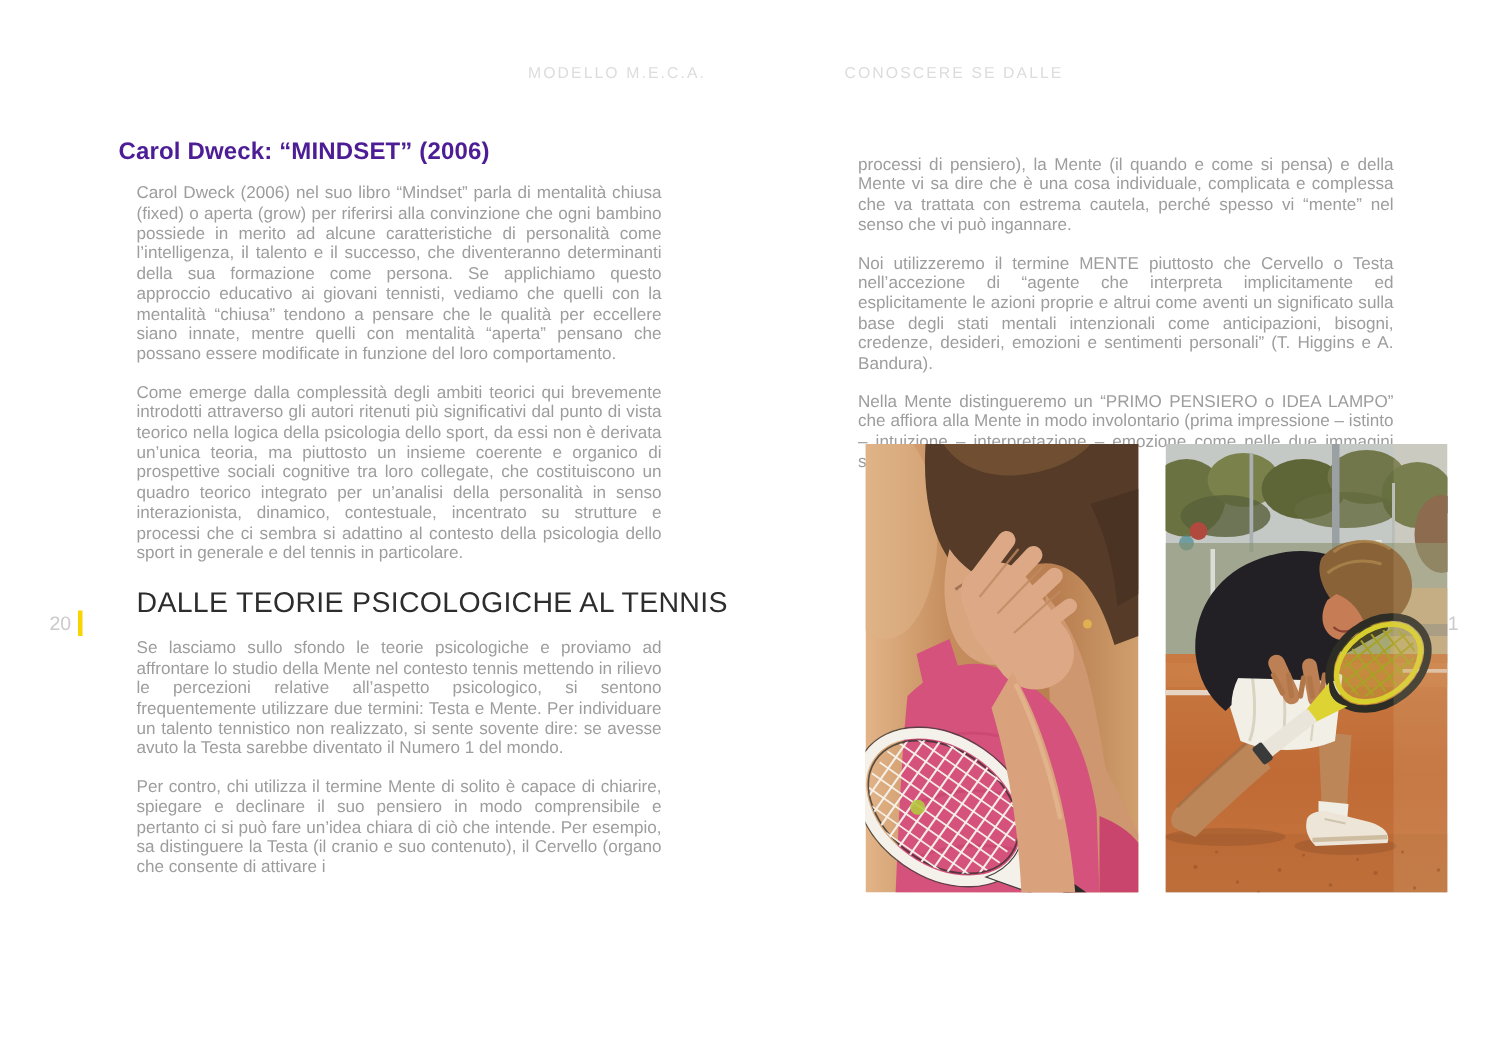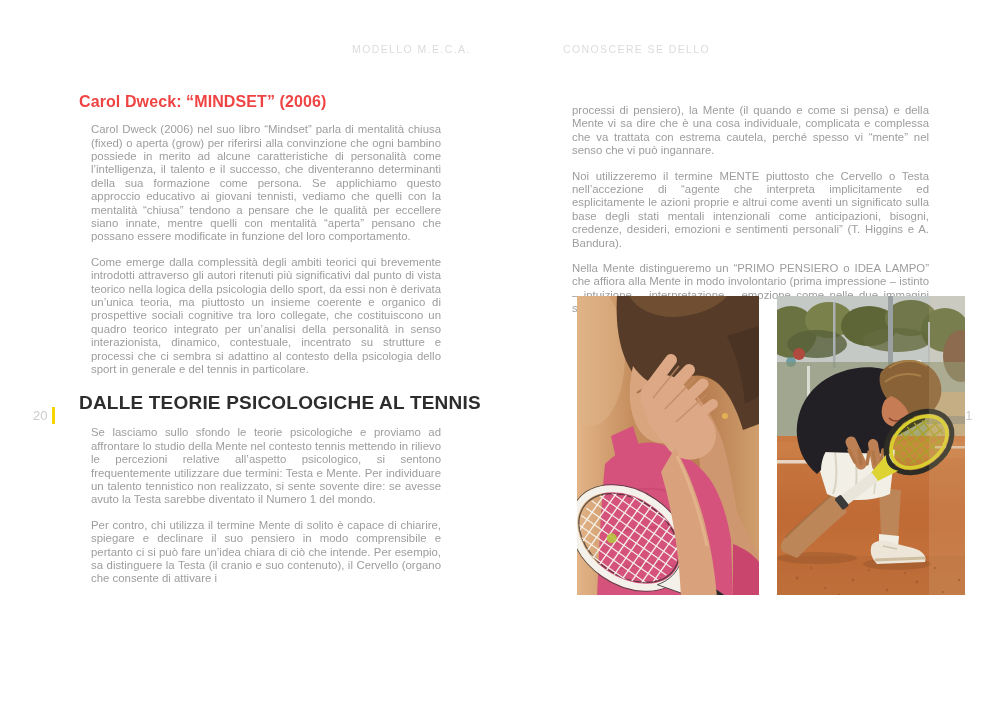--- a/index.html
+++ b/index.html
@@ -10,26 +10,26 @@
   .running-head{
     position:absolute;top:43px;font-size:10.5px;letter-spacing:1.4px;
     color:#dcdcdc;white-space:nowrap;
   }
   .col{
     position:absolute;top:92px;text-align:justify;color:#9d9d9d;
     font-size:11.4px;line-height:13.4px;hyphens:auto;
   }
   .col p{margin:12px;}
   .article-title{
-    font-size:16px;font-weight:bold;color:#ef4444;margin:0 0 6px 0;
+    font-size:16px;font-weight:bold;color:#4c1d95;margin:0 0 6px 0;
     text-align:left;line-height:1.2;letter-spacing:0.1px;
   }
   .section-title{
-    font-size:19px;font-weight:bold;color:#2d2d2d;text-align:center;
-    margin:15px 0 11px 0;white-space:nowrap;letter-spacing:0.2px;line-height:1.2;
+    font-size:19px;font-weight:normal;color:#2d2d2d;text-align:center;
+    margin:15px 0 11px 12px;white-space:nowrap;letter-spacing:0.2px;line-height:1.2;
   }
   .pagenum{
     position:absolute;top:407px;display:flex;align-items:center;gap:5px;
     font-size:13px;color:#cbcbcb;
   }
   .accent-bar{width:3px;height:17px;}
   .figrow{position:absolute;left:565px;top:296px;display:flex;gap:6px;}
   .figrow figure{margin:0;padding-left:12px;}
   .figrow svg{display:block;}
   .figrow figcaption{
@@ -40,21 +40,21 @@
     position:absolute;top:666px;font-size:10.5px;letter-spacing:1.2px;
     color:#e4e4e4;white-space:nowrap;text-align:center;
   }
 </style>
 </head>
 <body>
 
 <div class="sheet">
 
   <div class="running-head" style="left:352px">MODELLO M.E.C.A.</div>
-  <div class="running-head" style="left:563px">CONOSCERE SE DELLO</div>
+  <div class="running-head" style="left:563px">CONOSCERE SE DALLE</div>
 
   <div class="col" style="left:79px;width:374px">
     <h2 class="article-title">Carol Dweck: “MINDSET” (2006)</h2>
     <p>Carol Dweck (2006) nel suo libro “Mindset” parla di mentalità chiusa (fixed) o aperta (grow) per riferirsi alla convinzione che ogni bambino possiede in merito ad alcune caratteristiche di personalità come l’intelligenza, il talento e il successo, che diventeranno determinanti della sua formazione come persona. Se applichiamo questo approccio educativo ai giovani tennisti, vediamo che quelli con la mentalità “chiusa” tendono a pensare che le qualità per eccellere siano innate, mentre quelli con mentalità “aperta” pensano che possano essere modificate in funzione del loro comportamento.</p>
     <p>Come emerge dalla complessità degli ambiti teorici qui brevemente introdotti attraverso gli autori ritenuti più significativi dal punto di vista teorico nella logica della psicologia dello sport, da essi non è derivata un’unica teoria, ma piuttosto un insieme coerente e organico di prospettive sociali cognitive tra loro collegate, che costituiscono un quadro teorico integrato per un’analisi della personalità in senso interazionista, dinamico, contestuale, incentrato su strutture e processi che ci sembra si adattino al contesto della psicologia dello sport in generale e del tennis in particolare.</p>
     <h1 class="section-title">DALLE TEORIE PSICOLOGICHE AL TENNIS</h1>
     <p>Se lasciamo sullo sfondo le teorie psicologiche e proviamo ad affrontare lo studio della Mente nel contesto tennis mettendo in rilievo le percezioni relative all’aspetto psicologico, si sentono frequentemente utilizzare due termini: Testa e Mente. Per individuare un talento tennistico non realizzato, si sente sovente dire: se avesse avuto la Testa sarebbe diventato il Numero 1 del mondo.</p>
     <p>Per contro, chi utilizza il termine Mente di solito è capace di chiarire, spiegare e declinare il suo pensiero in modo comprensibile e pertanto ci si può fare un’idea chiara di ciò che intende. Per esempio, sa distinguere la Testa (il cranio e suo contenuto), il Cervello (organo che consente di attivare i</p>
   </div>
 

